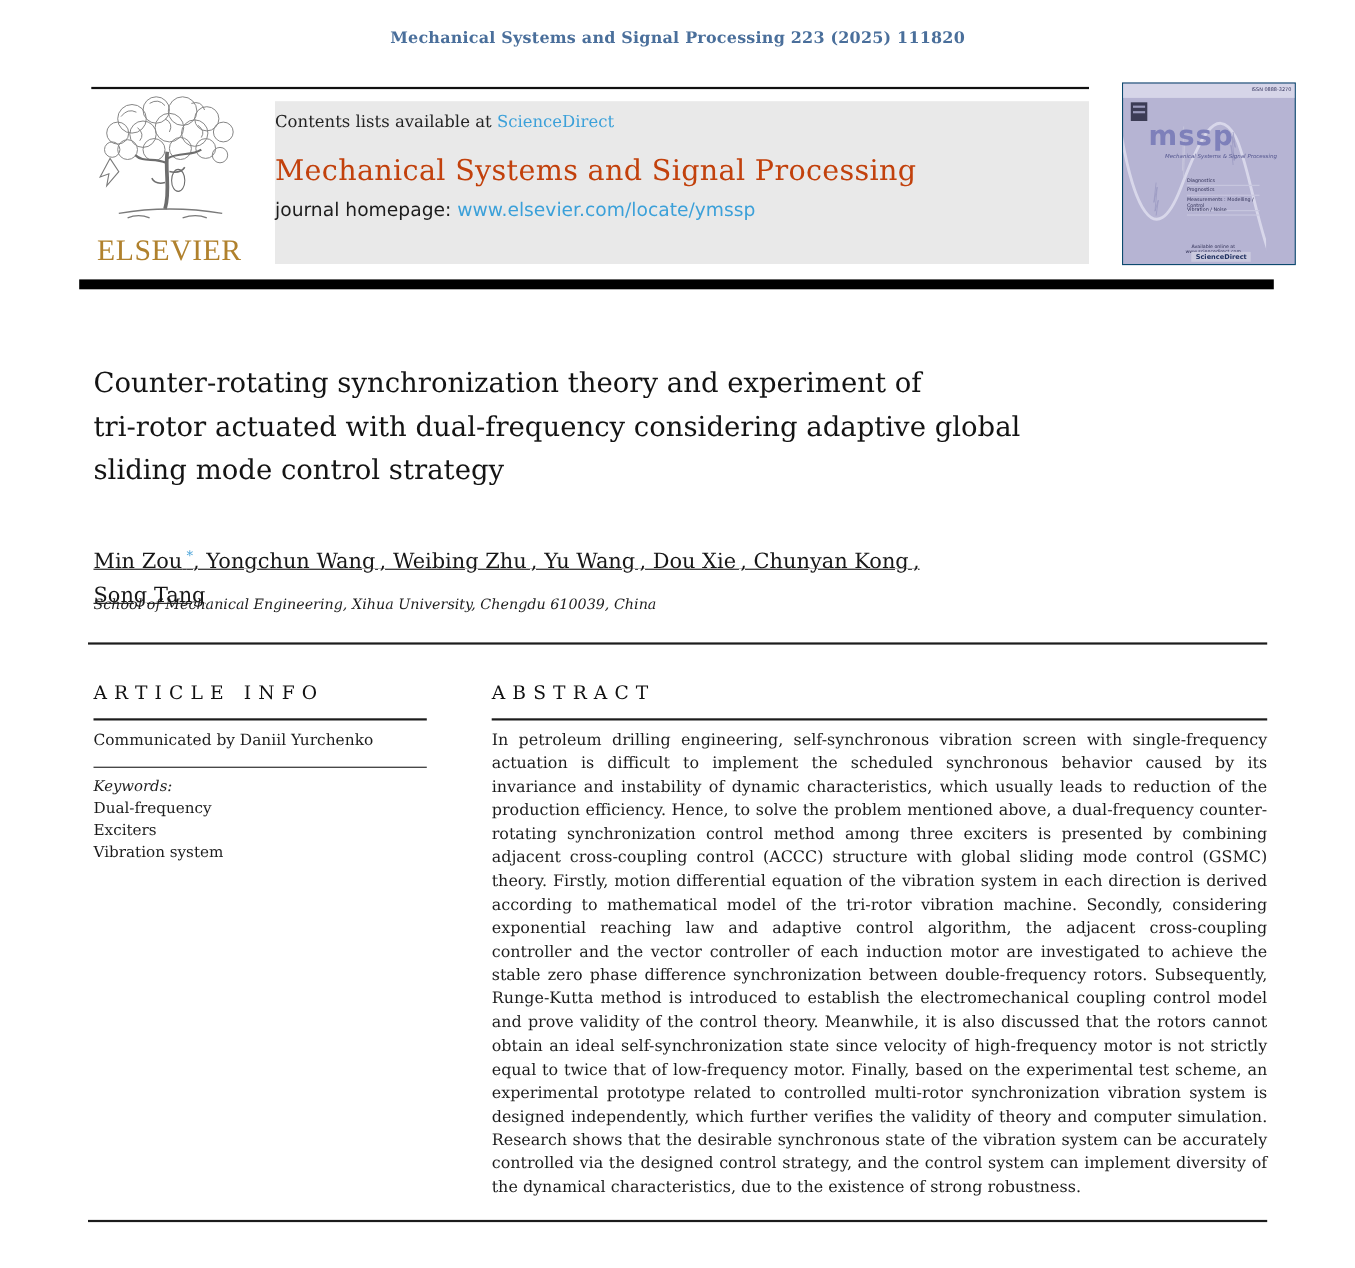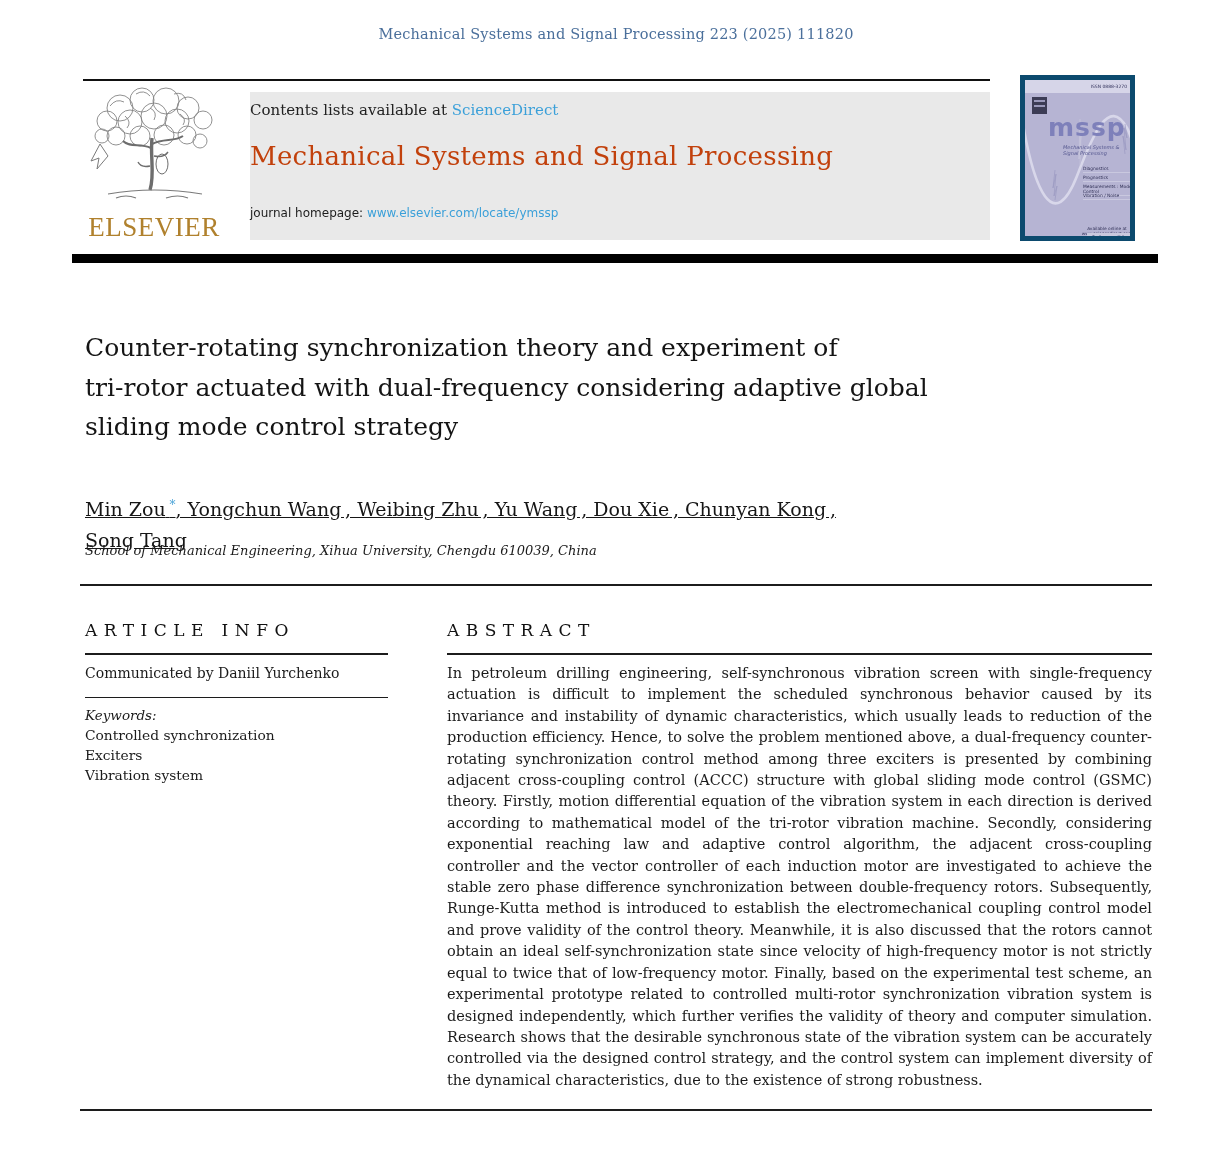--- a/index.html
+++ b/index.html
@@ -12,48 +12,49 @@
     overflow:hidden;
   }
   .abs{position:absolute;}
 
   
   .citation{
     left:0;top:26px;width:1232px;
     text-align:center;
     font-size:14.5px;color:#4a6f9b;
     letter-spacing:.2px;
+    font-weight:bold;
   }
 
   
   .hdr-topline{left:83px;top:79px;width:907px;height:2px;background:#111;}
   .banner{
     left:250px;top:92px;width:740px;height:148px;
     background:#e9e9e9;
   }
   .banner .contents{margin-top:9px;font-size:15px;color:#222;}
   .banner .contents a, .link{color:#3ba0d9;text-decoration:none;cursor:pointer;}
   .banner .jtitle{
     margin-top:22px;font-size:26px;color:#c2410c;letter-spacing:.3px;
   }
   .banner .homepage{
-    margin-top:35px;font-size:12px;color:#1c1c1c;
+    margin-top:10px;font-size:17px;color:#1c1c1c;
     font-family:"DejaVu Sans","Liberation Sans",sans-serif;
   }
   .elsevier{left:80px;top:86px;width:148px;height:156px;text-align:center;}
   .elsevier .wordmark{
     margin-top:2px;
     font-size:27px;letter-spacing:.5px;color:#b0812d;
     font-family:"Liberation Serif",serif;
   }
 
   
   .cover{
-    left:1020px;top:75px;width:115px;height:166px;
-    background:#b6b4d3;border:5px solid #0c4a6e;box-sizing:border-box;
+    left:1020px;top:75px;width:158px;height:166px;
+    background:#b6b4d3;border:1px solid #0c4a6e;box-sizing:border-box;
     overflow:hidden;
   }
   .cover .band{position:absolute;left:0;top:0;width:100%;height:13px;background:#d6d5e8;}
   .cover .issn{position:absolute;right:3px;top:4px;font-size:4.5px;color:#31315a;
     font-family:"DejaVu Sans",sans-serif;}
   .cover .minilogo{position:absolute;left:7px;top:17px;width:15px;height:17px;background:#3c3c55;}
   .cover .minilogo i{display:block;height:2px;margin:3px 2px 0 2px;background:#9a99bb;}
   .cover .mssp{position:absolute;left:23px;top:33px;font-size:25px;font-weight:bold;
     color:#7e80ba;font-family:"DejaVu Sans",sans-serif;letter-spacing:1px;}
   .cover .sub{position:absolute;left:38px;top:64px;font-size:5px;color:#55578f;
@@ -192,21 +193,21 @@
   <div class="abs affiliation">School of Mechanical Engineering, Xihua University, Chengdu 610039, China</div>
 
   <div class="abs rule rule-mid"></div>
 
   <div class="abs colhead ai-head">ARTICLE INFO</div>
   <div class="abs rule ai-rule1"></div>
   <div class="abs communicated">Communicated by Daniil Yurchenko</div>
   <div class="abs rule ai-rule2"></div>
   <div class="abs kw-label">Keywords:</div>
   <ul class="abs kw-list">
-    <li>Controlled synchronization</li>
+    <li>Dual-frequency</li>
     <li>Exciters</li>
     <li>Vibration system</li>
   </ul>
 
   <div class="abs colhead ab-head">ABSTRACT</div>
   <div class="abs rule ab-rule"></div>
   <div class="abs abstract">In petroleum drilling engineering, self-synchronous vibration screen with single-frequency actuation is difficult to implement the scheduled synchronous behavior caused by its invariance and instability of dynamic characteristics, which usually leads to reduction of the production efficiency. Hence, to solve the problem mentioned above, a dual-frequency counter-rotating synchronization control method among three exciters is presented by combining adjacent cross-coupling control (ACCC) structure with global sliding mode control (GSMC) theory. Firstly, motion differential equation of the vibration system in each direction is derived according to mathematical model of the tri-rotor vibration machine. Secondly, considering exponential reaching law and adaptive control algorithm, the adjacent cross-coupling controller and the vector controller of each induction motor are investigated to achieve the stable zero phase difference synchronization between double-frequency rotors. Subsequently, Runge-Kutta method is introduced to establish the electromechanical coupling control model and prove validity of the control theory. Meanwhile, it is also discussed that the rotors cannot obtain an ideal self-synchronization state since velocity of high-frequency motor is not strictly equal to twice that of low-frequency motor. Finally, based on the experimental test scheme, an experimental prototype related to controlled multi-rotor synchronization vibration system is designed independently, which further verifies the validity of theory and computer simulation. Research shows that the desirable synchronous state of the vibration system can be accurately controlled via the designed control strategy, and the control system can implement diversity of the dynamical characteristics, due to the existence of strong robustness.</div>
 
   <div class="abs rule rule-bottom"></div>
 

